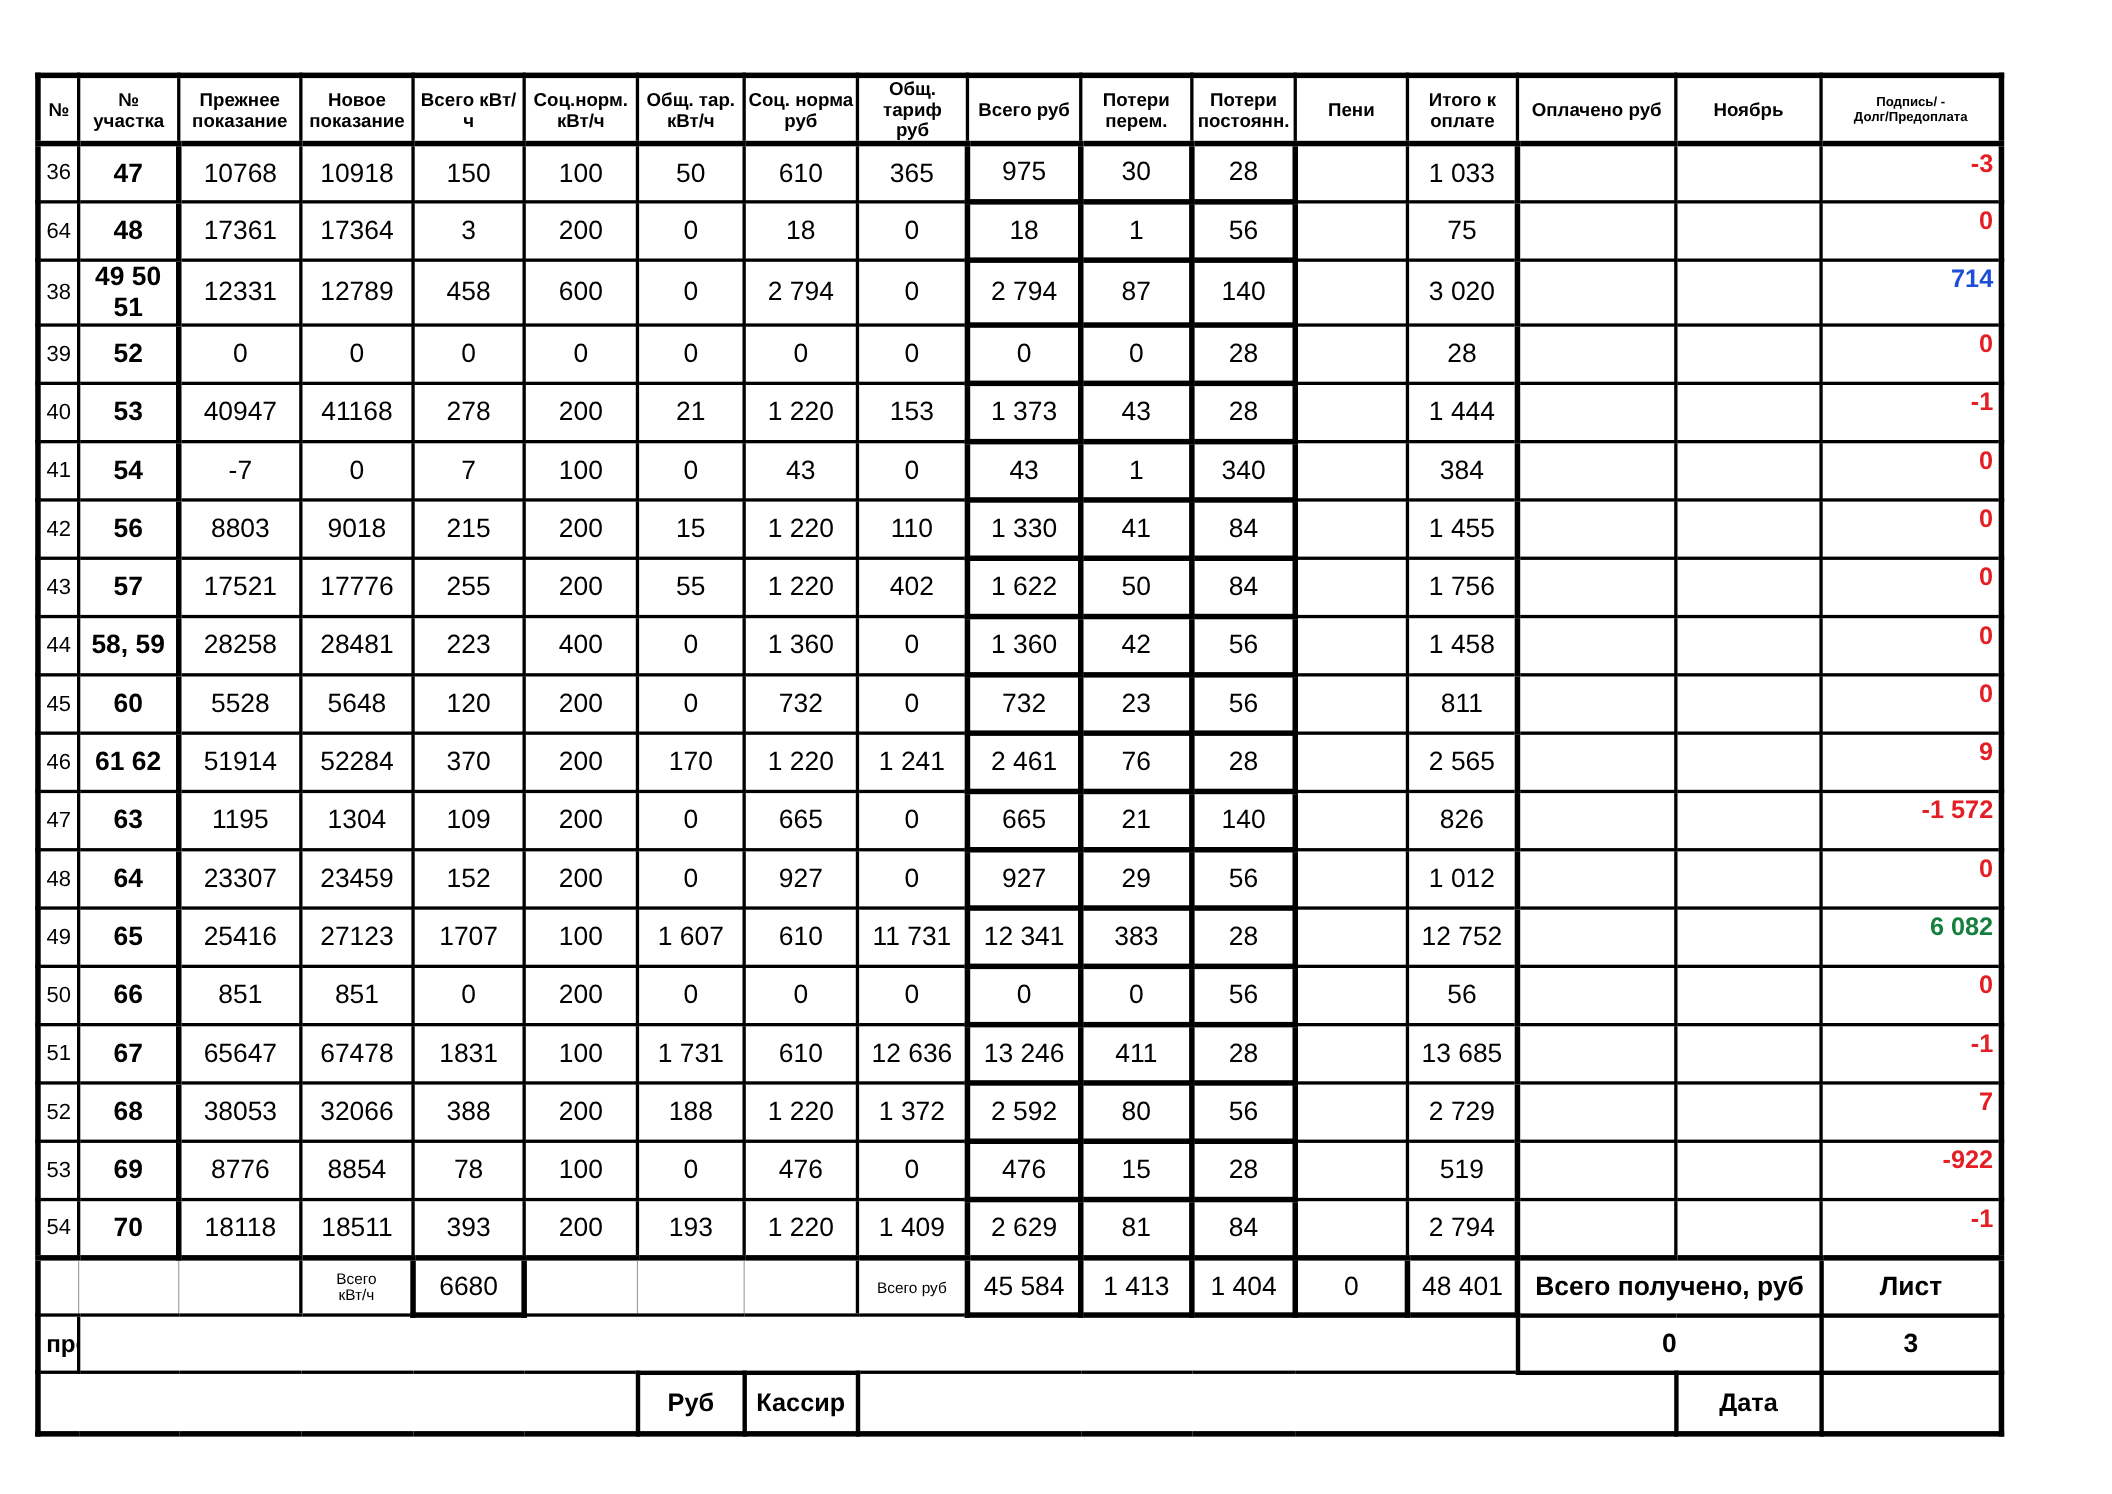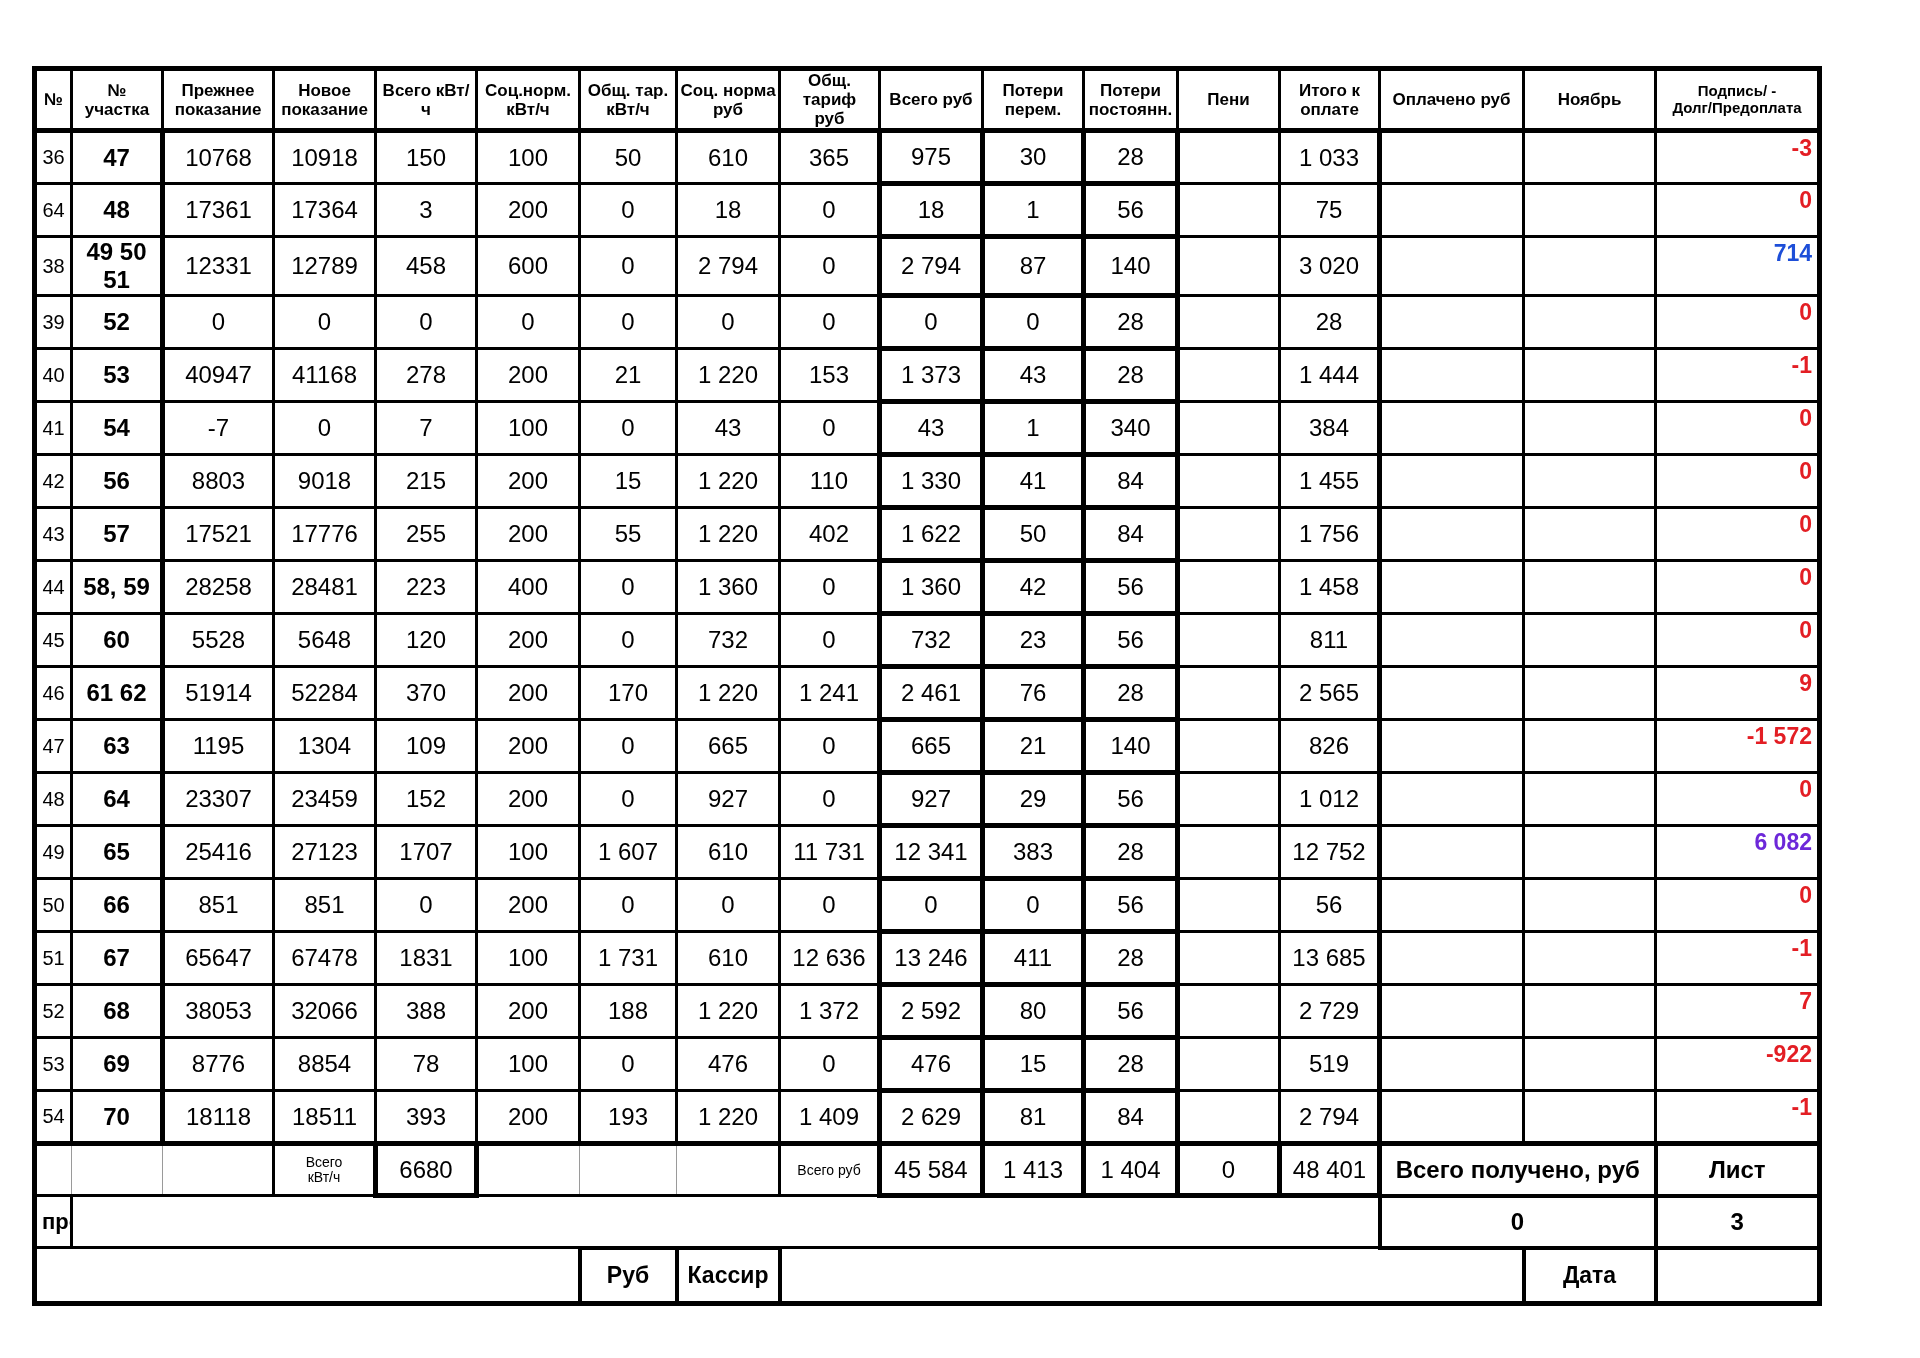--- a/index.html
+++ b/index.html
@@ -27,21 +27,21 @@
   }
   thead tr { height: 46px; }
   th {
     font-size: 17px;
     font-weight: 700;
     white-space: pre-line;
     line-height: 1.12;
     padding: 0 2px;
     border-bottom-width: 5px;
   }
-  th.th-sign { font-size: 15px; }
+  th.th-sign { font-size: 12px; }
   tr.data { height: 53px; }
   .c-n    { font-size: 20px; }
   .c-plot { font-size: 24px; font-weight: 700; border-right-width: 5px; }
   .c-val  { font-size: 24px; }
   .b5     { border-width: 5px; }
   .bR5    { border-right-width: 5px; }
   .c-sign {
     font-size: 23px; font-weight: 700;
     text-align: right; vertical-align: top;
     padding: 2px 5px 0 0;
@@ -380,21 +380,21 @@
           <td class="c-val">1 607</td>
           <td class="c-val">610</td>
           <td class="c-val">11 731</td>
           <td class="c-val b5">12 341</td>
           <td class="c-val b5">383</td>
           <td class="c-val b5">28</td>
           <td class="c-val"></td>
           <td class="c-val bR5">12 752</td>
           <td class="c-val"></td>
           <td class="c-val"></td>
-          <td class="c-sign" style="color: #6d28d9;">6 082</td>
+          <td class="c-sign" style="color: #15803d;">6 082</td>
         </tr>
         <tr class="data">
           <td class="c-n">50</td>
           <td class="c-plot">66</td>
           <td class="c-val">851</td>
           <td class="c-val">851</td>
           <td class="c-val">0</td>
           <td class="c-val">200</td>
           <td class="c-val">0</td>
           <td class="c-val">0</td>

